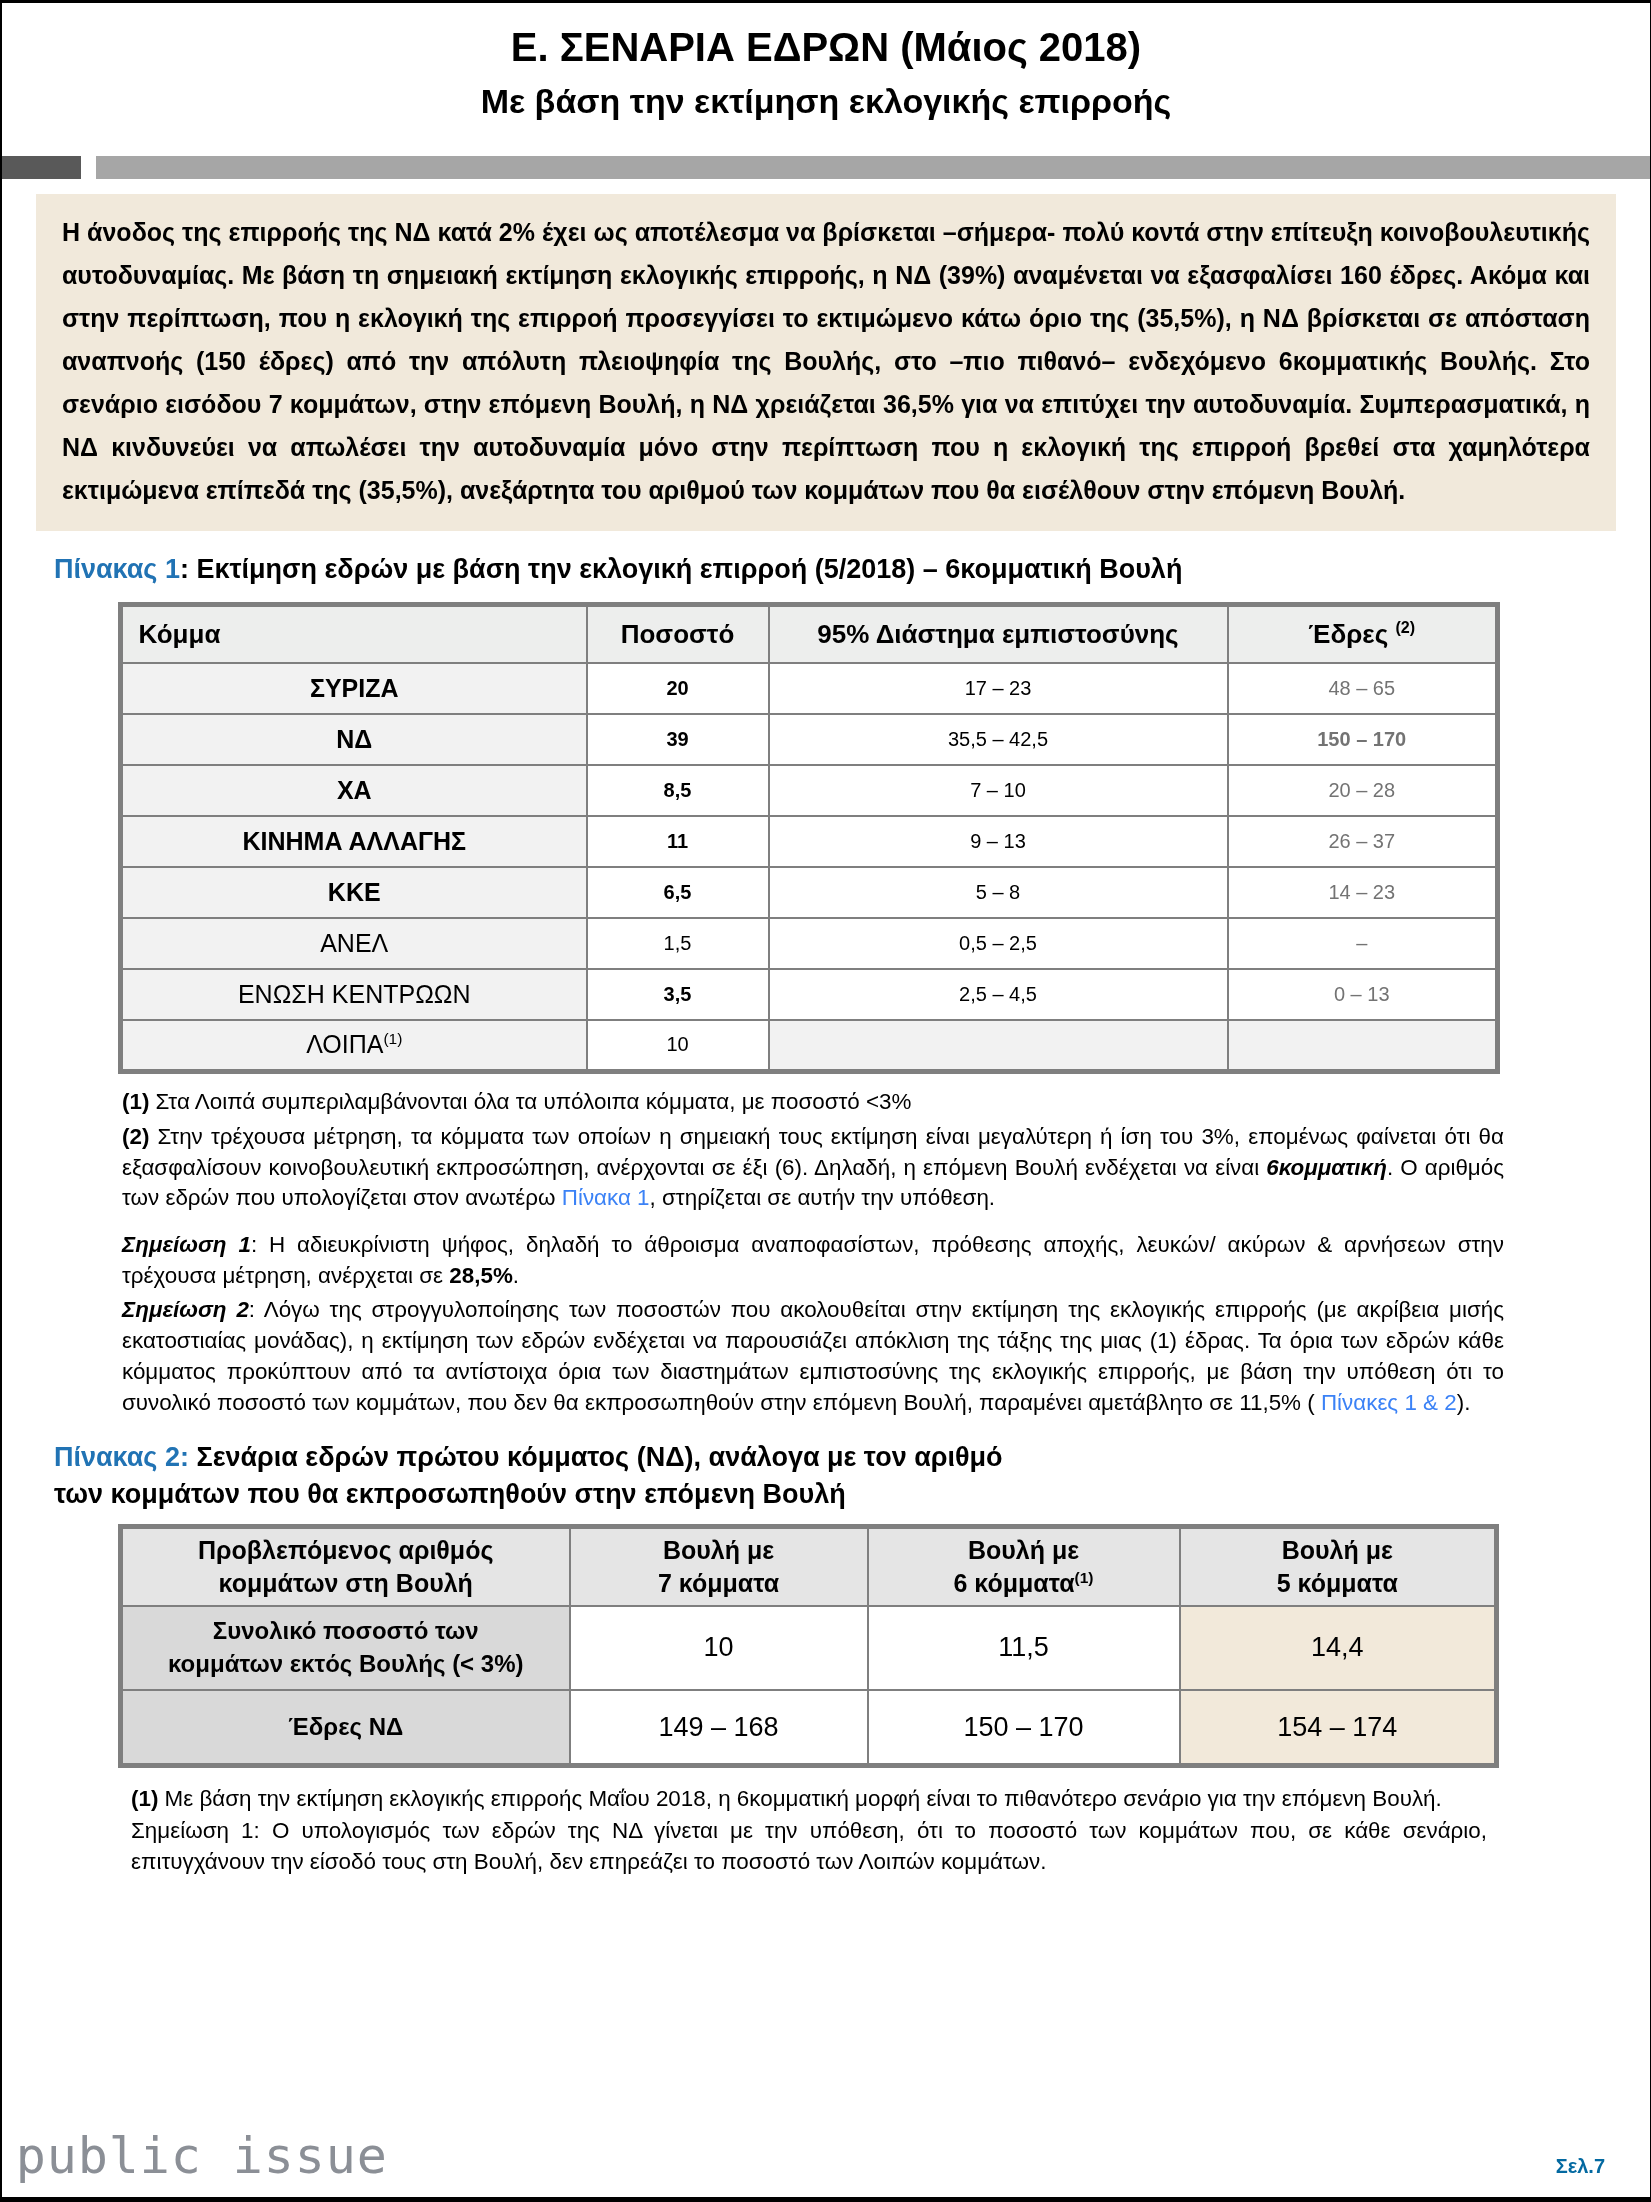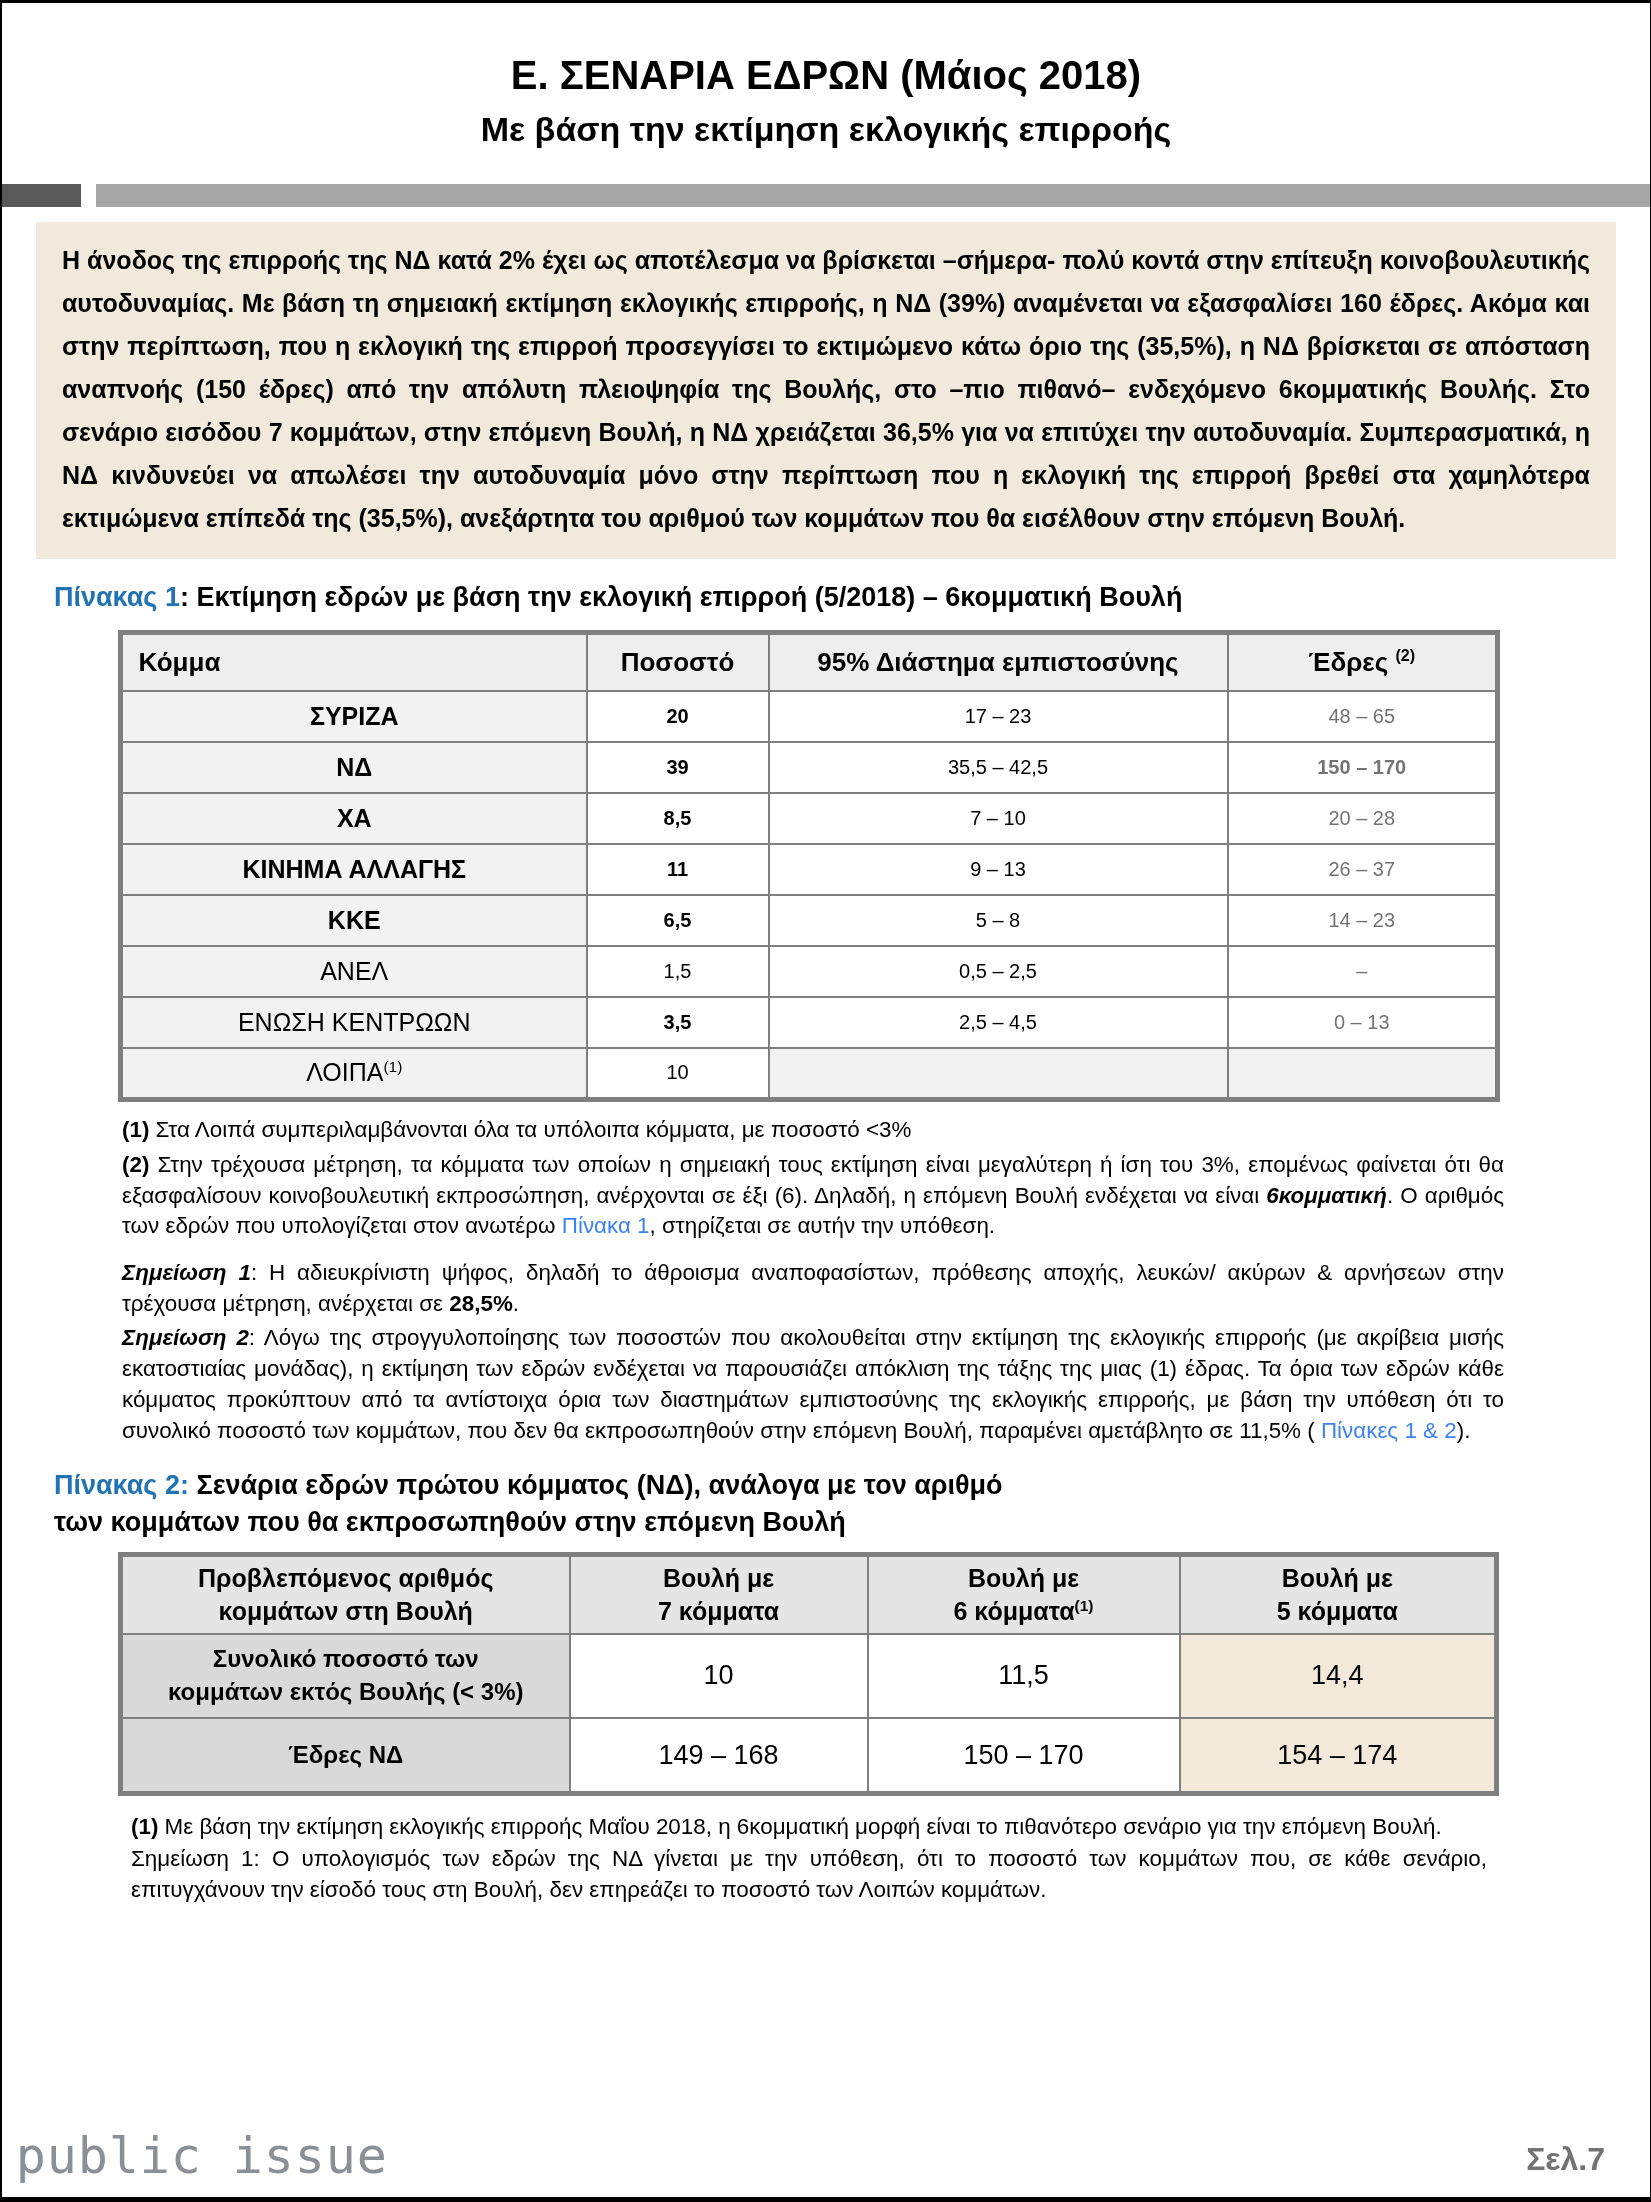--- a/index.html
+++ b/index.html
@@ -10,21 +10,21 @@
     background:#ffffff; color:#000;
   }
   .page {
     position:relative; width:1652px; height:2203px; overflow:hidden;
     background:#ffffff;
     border-top:3.4px solid #000; border-left:2.6px solid #000;
     border-right:2.6px solid #000; border-bottom:6.9px solid #000;
   }
   
   .main-title {
-    margin:48px 0 0; text-align:center;
+    margin:20px 0 0; text-align:center;
     font-size:40px; font-weight:bold; line-height:1.2;
   }
   .sub-title {
     margin:10.3px 0 0; text-align:center;
     font-size:34px; font-weight:bold; line-height:1.2;
   }
   
   .bar-row { display:flex; margin-top:34px; height:23px; }
   .bar-dark { width:79px; background:#595959; }
   .bar-gap  { width:14.6px; background:transparent; }
@@ -93,21 +93,21 @@
     font-size:22.4px; line-height:1.38; text-align:justify;
   }
   
   .logo {
     position:absolute; left:13.8px; bottom:12px;
     font-family:"DejaVu Sans Mono","Liberation Mono",monospace;
     font-size:50px; color:#8b8f96; letter-spacing:0.9px;
   }
   .pagenum {
     position:absolute; right:45px; bottom:19px;
-    font-size:32px; font-weight:bold; color:#737373;
+    font-size:20px; font-weight:bold; color:#0369a1;
   }
 </style>
 </head>
 <body>
 
 <div class="page">
 
   <h1 class="main-title">Ε. ΣΕΝΑΡΙΑ ΕΔΡΩΝ (Μάιος 2018)</h1>
   <h2 class="sub-title">Με βάση την εκτίμηση εκλογικής επιρροής</h2>
 

